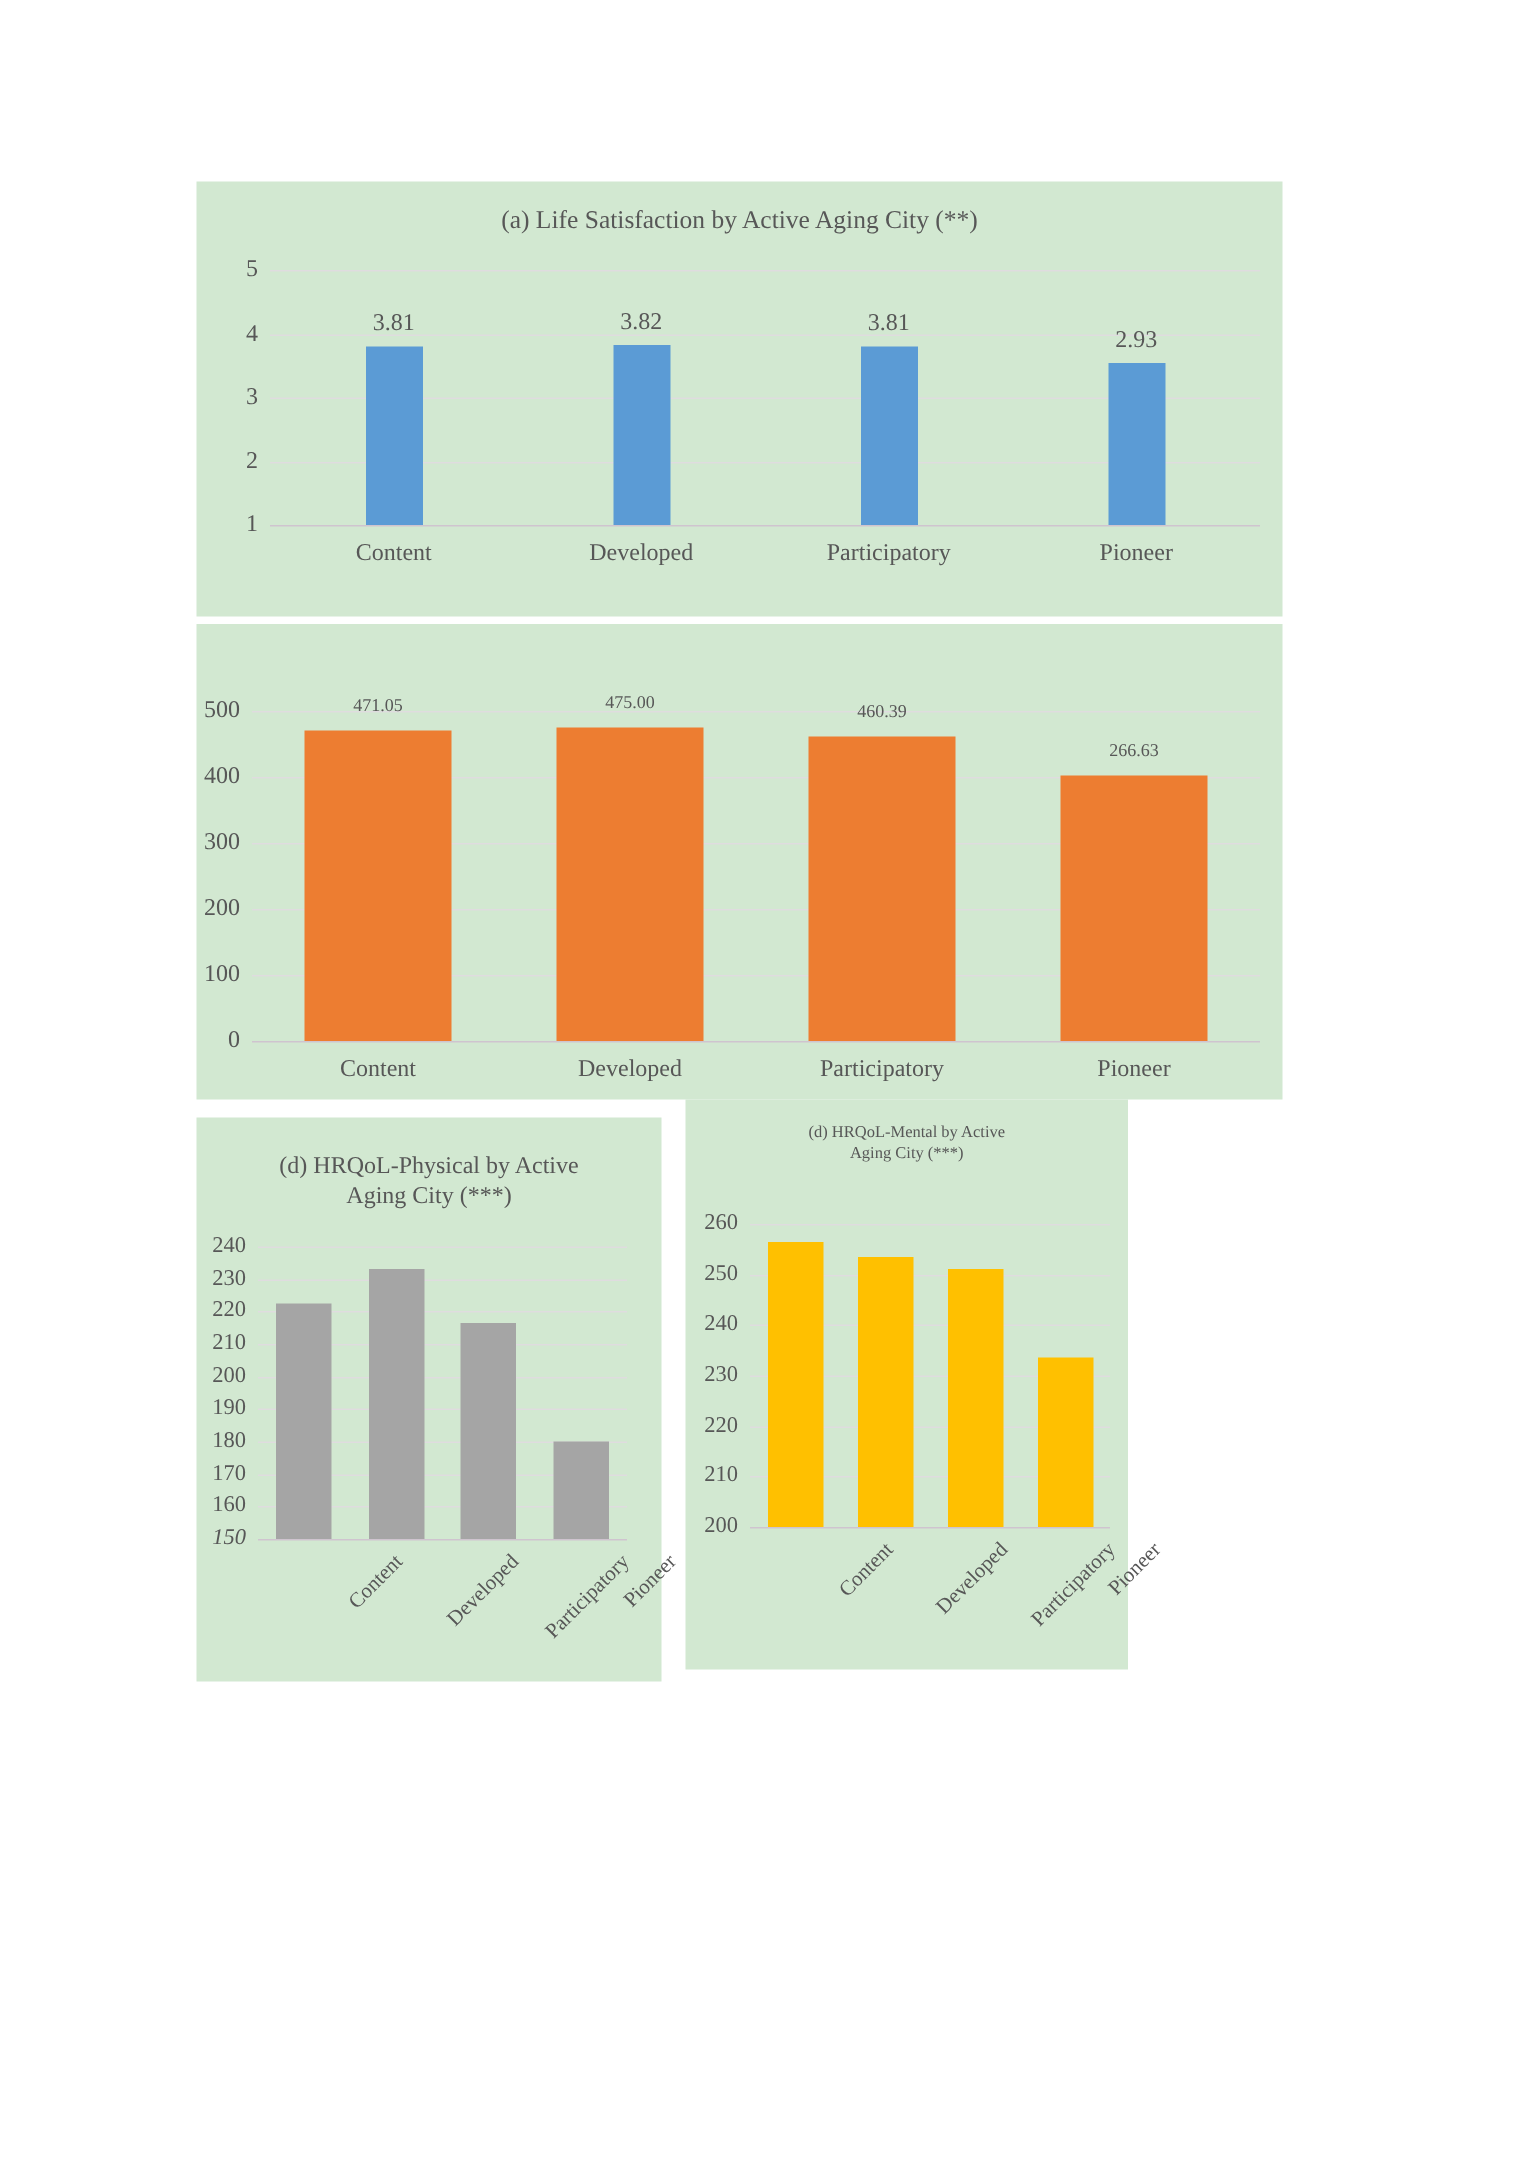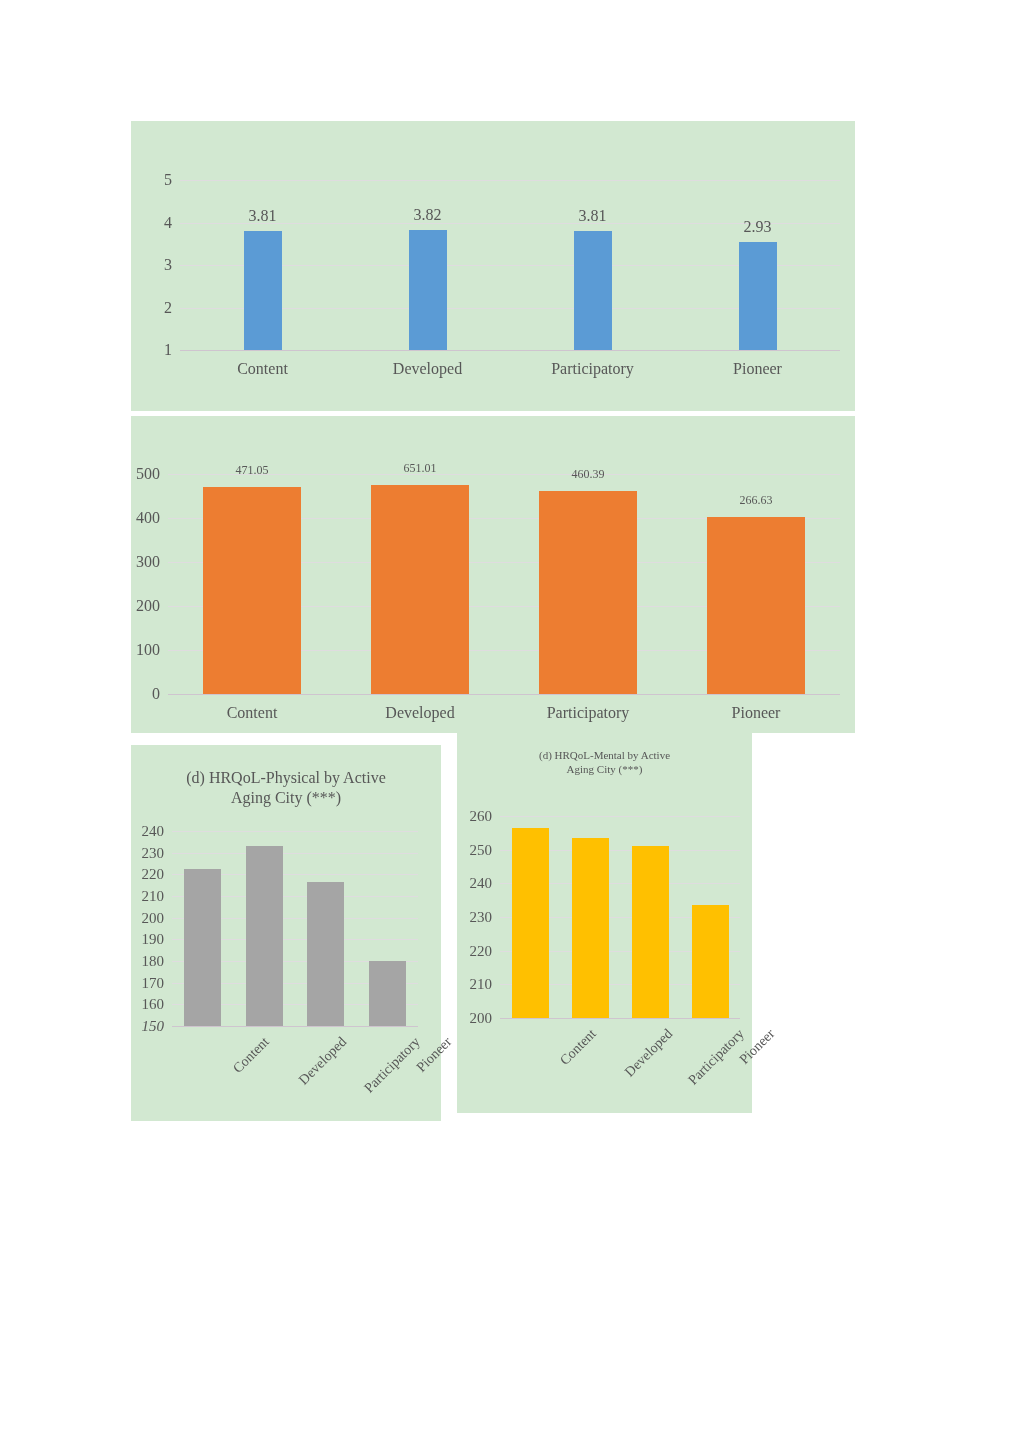--- a/index.html
+++ b/index.html
@@ -61,20 +61,21 @@
   #panel-d{left:457px;top:733px;width:295px;height:380px;}
   #panel-d .ptitle{top:16px;font-size:11px;padding:0 4px;}
   #panel-d .ylab{font-size:15px;}
 
   .rotlabel{font-size:14px;}
 </style>
 </head>
 <body>
 
 <div class="panel" id="panel-a">
+  <div class="ptitle">(a) Life Satisfaction by Active Aging City (**)</div>
   <div class="plot" id="plot-a" style="left:49px;top:59px;width:660px;height:170px;">
       <div class="axisline" style="left: 0px; top: 170px; width: 660px;"></div>
       <div class="ylab" style="top: 170px; left: -26px; width: 18px;">1</div>
       <div class="gridline" style="left: 0px; top: 127.5px; width: 660px;"></div>
       <div class="ylab" style="top: 127.5px; left: -26px; width: 18px;">2</div>
       <div class="gridline" style="left: 0px; top: 85px; width: 660px;"></div>
       <div class="ylab" style="top: 85px; left: -26px; width: 18px;">3</div>
       <div class="gridline" style="left: 0px; top: 42.5px; width: 660px;"></div>
       <div class="ylab" style="top: 42.5px; left: -26px; width: 18px;">4</div>
       <div class="gridline" style="left: 0px; top: 0px; width: 660px;"></div>
@@ -105,21 +106,21 @@
       <div class="gridline" style="left: 0px; top: 88px; width: 672px;"></div>
       <div class="ylab" style="top: 88px; left: -34px; width: 26px;">300</div>
       <div class="gridline" style="left: 0px; top: 44px; width: 672px;"></div>
       <div class="ylab" style="top: 44px; left: -34px; width: 26px;">400</div>
       <div class="gridline" style="left: 0px; top: 0px; width: 672px;"></div>
       <div class="ylab" style="top: 0px; left: -34px; width: 26px;">500</div>
       <div class="bar" style="left: 35px; top: 12.738px; width: 98px; height: 207.262px; background: rgb(237, 125, 49);"></div>
       <div class="dlabel" style="left: 84px; top: -11.262px;">471.05</div>
       <div class="xlab" style="left: 84px; top: 230px;">Content</div>
       <div class="bar" style="left: 203px; top: 11px; width: 98px; height: 209px; background: rgb(237, 125, 49);"></div>
-      <div class="dlabel" style="left: 252px; top: -13px;">651.01</div>
+      <div class="dlabel" style="left: 252px; top: -13px;">475.00</div>
       <div class="xlab" style="left: 252px; top: 230px;">Developed</div>
       <div class="bar" style="left: 371px; top: 17.4284px; width: 98px; height: 202.572px; background: rgb(237, 125, 49);"></div>
       <div class="dlabel" style="left: 420px; top: -6.5716px;">460.39</div>
       <div class="xlab" style="left: 420px; top: 230px;">Participatory</div>
       <div class="bar" style="left: 539px; top: 43.4676px; width: 98px; height: 176.532px; background: rgb(237, 125, 49);"></div>
       <div class="dlabel" style="left: 588px; top: 19.4676px;">266.63</div>
       <div class="xlab" style="left: 588px; top: 230px;">Pioneer</div>
     </div>
 </div>
 

